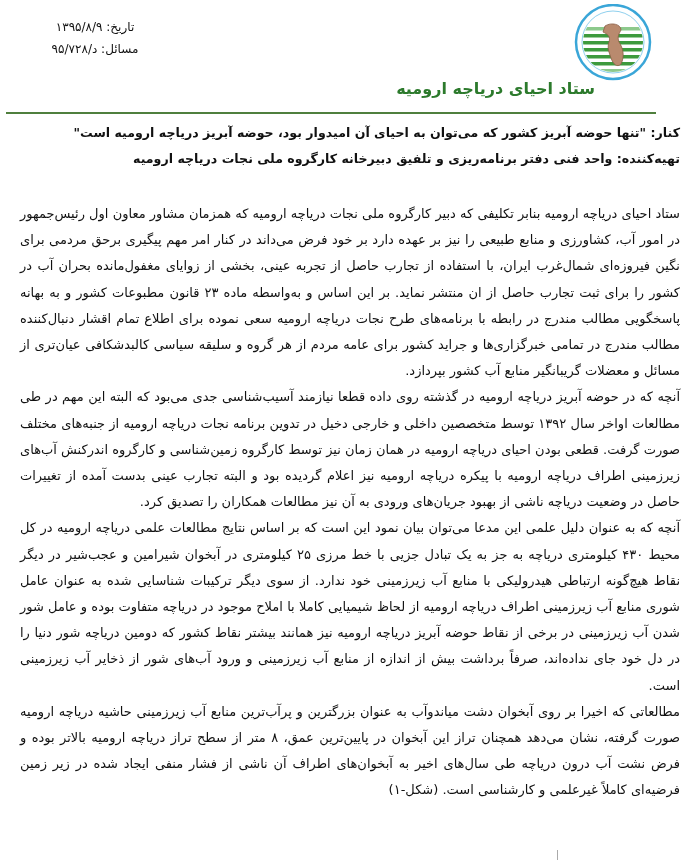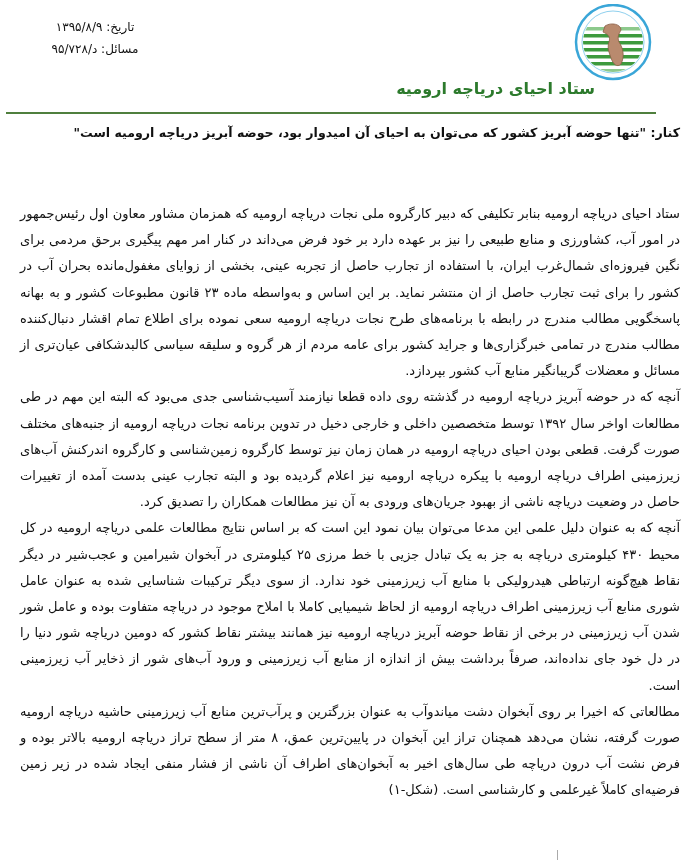--- a/index.html
+++ b/index.html
@@ -69,20 +69,21 @@
     <path d="M42 22 C48 18 58 20 58 26 C56 30 54 32 56 38 C60 44 62 52 58 60 C54 64 50 60 48 54 C46 48 44 44 46 38 C48 32 44 30 40 28 Z" fill="#b98a6e" stroke="#8a5e46" stroke-width="0.8"></path>
   </svg>
 </div>
 
 <div class="org-name">ستاد احیای دریاچه ارومیه</div>
 
 <div class="rule"></div>
 
 <div class="title-block">
   <div><span>کنار:</span> <span>"تنها حوضه آبریز کشور که می‌توان به احیای آن امیدوار بود، حوضه آبریز دریاچه ارومیه است"</span></div>
+  <div><span>تهیه‌کننده:</span> <span>واحد فنی دفتر برنامه‌ریزی و تلفیق دبیرخانه کارگروه ملی نجات دریاچه ارومیه</span></div>
 </div>
 
 <div class="body-text">
   <p class="first">ستاد احیای دریاچه ارومیه بنابر تکلیفی که دبیر کارگروه ملی نجات دریاچه ارومیه که همزمان مشاور معاون اول رئیس‌جمهور در امور آب، کشاورزی و منابع طبیعی را نیز بر عهده دارد بر خود فرض می‌داند در کنار امر مهم پیگیری برحق مردمی برای نگین فیروزه‌ای شمال‌غرب ایران، با استفاده از تجارب حاصل از تجربه عینی، بخشی از زوایای مغفول‌مانده بحران آب در کشور را برای ثبت تجارب حاصل از ان منتشر نماید. بر این اساس و به‌واسطه ماده ۲۳ قانون مطبوعات کشور و به بهانه پاسخگویی مطالب مندرج در رابطه با برنامه‌های طرح نجات دریاچه ارومیه سعی نموده برای اطلاع تمام اقشار دنبال‌کننده مطالب مندرج در تمامی خبرگزاری‌ها و جراید کشور برای عامه مردم از هر گروه و سلیقه سیاسی کالبدشکافی عیان‌تری از مسائل و معضلات گریبانگیر منابع آب کشور بپردازد.</p>
   <p>آنچه که در حوضه آبریز دریاچه ارومیه در گذشته روی داده قطعا نیازمند آسیب‌شناسی جدی می‌بود که البته این مهم در طی مطالعات اواخر سال ۱۳۹۲ توسط متخصصین داخلی و خارجی دخیل در تدوین برنامه نجات دریاچه ارومیه از جنبه‌های مختلف صورت گرفت. قطعی بودن احیای دریاچه ارومیه در همان زمان نیز توسط کارگروه زمین‌شناسی و کارگروه اندرکنش آب‌های زیرزمینی اطراف دریاچه ارومیه با پیکره دریاچه ارومیه نیز اعلام گردیده بود و البته تجارب عینی بدست آمده از تغییرات حاصل در وضعیت دریاچه ناشی از بهبود جریان‌های ورودی به آن نیز مطالعات همکاران را تصدیق کرد.</p>
   <p>آنچه که به عنوان دلیل علمی این مدعا می‌توان بیان نمود این است که بر اساس نتایج مطالعات علمی دریاچه ارومیه در کل محیط ۴۳۰ کیلومتری دریاچه به جز به یک تبادل جزیی با خط مرزی ۲۵ کیلومتری در آبخوان شیرامین و عجب‌شیر در دیگر نقاط هیچ‌گونه ارتباطی هیدرولیکی با منابع آب زیرزمینی خود ندارد. از سوی دیگر ترکیبات شناسایی شده به عنوان عامل شوری منابع آب زیرزمینی اطراف دریاچه ارومیه از لحاظ شیمیایی کاملا با املاح موجود در دریاچه متفاوت بوده و عامل شور شدن آب زیرزمینی در برخی از نقاط حوضه آبریز دریاچه ارومیه نیز همانند بیشتر نقاط کشور که دومین دریاچه شور دنیا را در دل خود جای نداده‌اند، صرفاً برداشت بیش از اندازه از منابع آب زیرزمینی و ورود آب‌های شور از ذخایر آب زیرزمینی است.</p>
   <p>مطالعاتی که اخیرا بر روی آبخوان دشت میاندوآب به عنوان بزرگترین و پرآب‌ترین منابع آب زیرزمینی حاشیه دریاچه ارومیه صورت گرفته، نشان می‌دهد همچنان تراز این آبخوان در پایین‌ترین عمق، ۸ متر از سطح تراز دریاچه ارومیه بالاتر بوده و فرض نشت آب درون دریاچه طی سال‌های اخیر به آبخوان‌های اطراف آن ناشی از فشار منفی ایجاد شده در زیر زمین فرضیه‌ای کاملاً غیرعلمی و کارشناسی است. (شکل-۱)</p>
 </div>
 
 <div class="cursor"></div>

